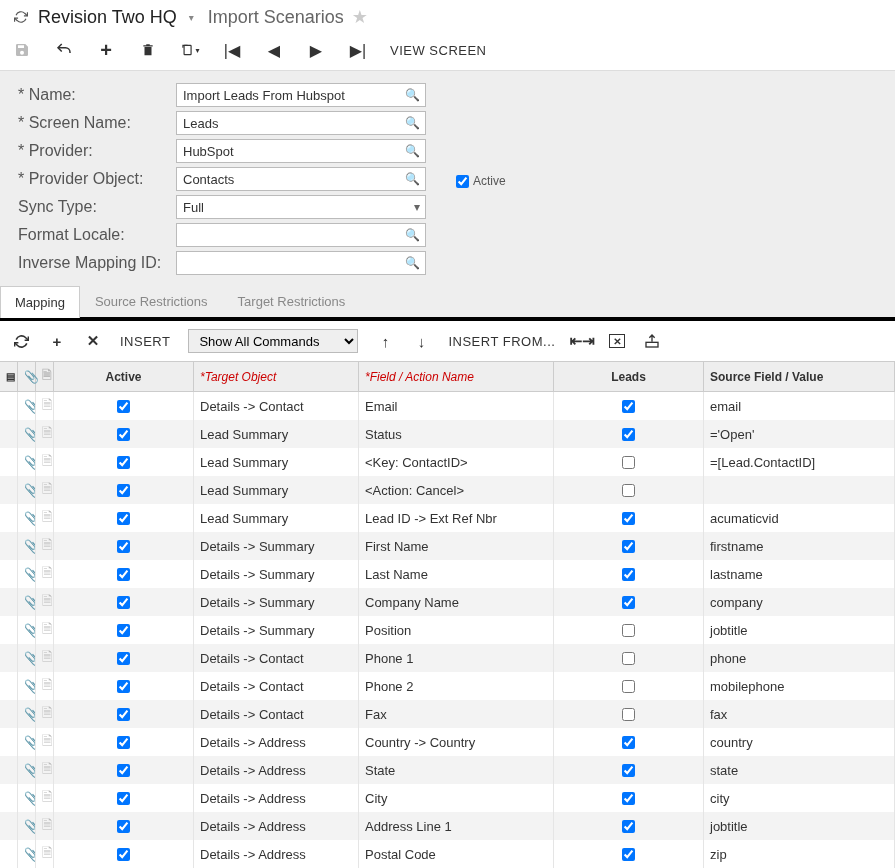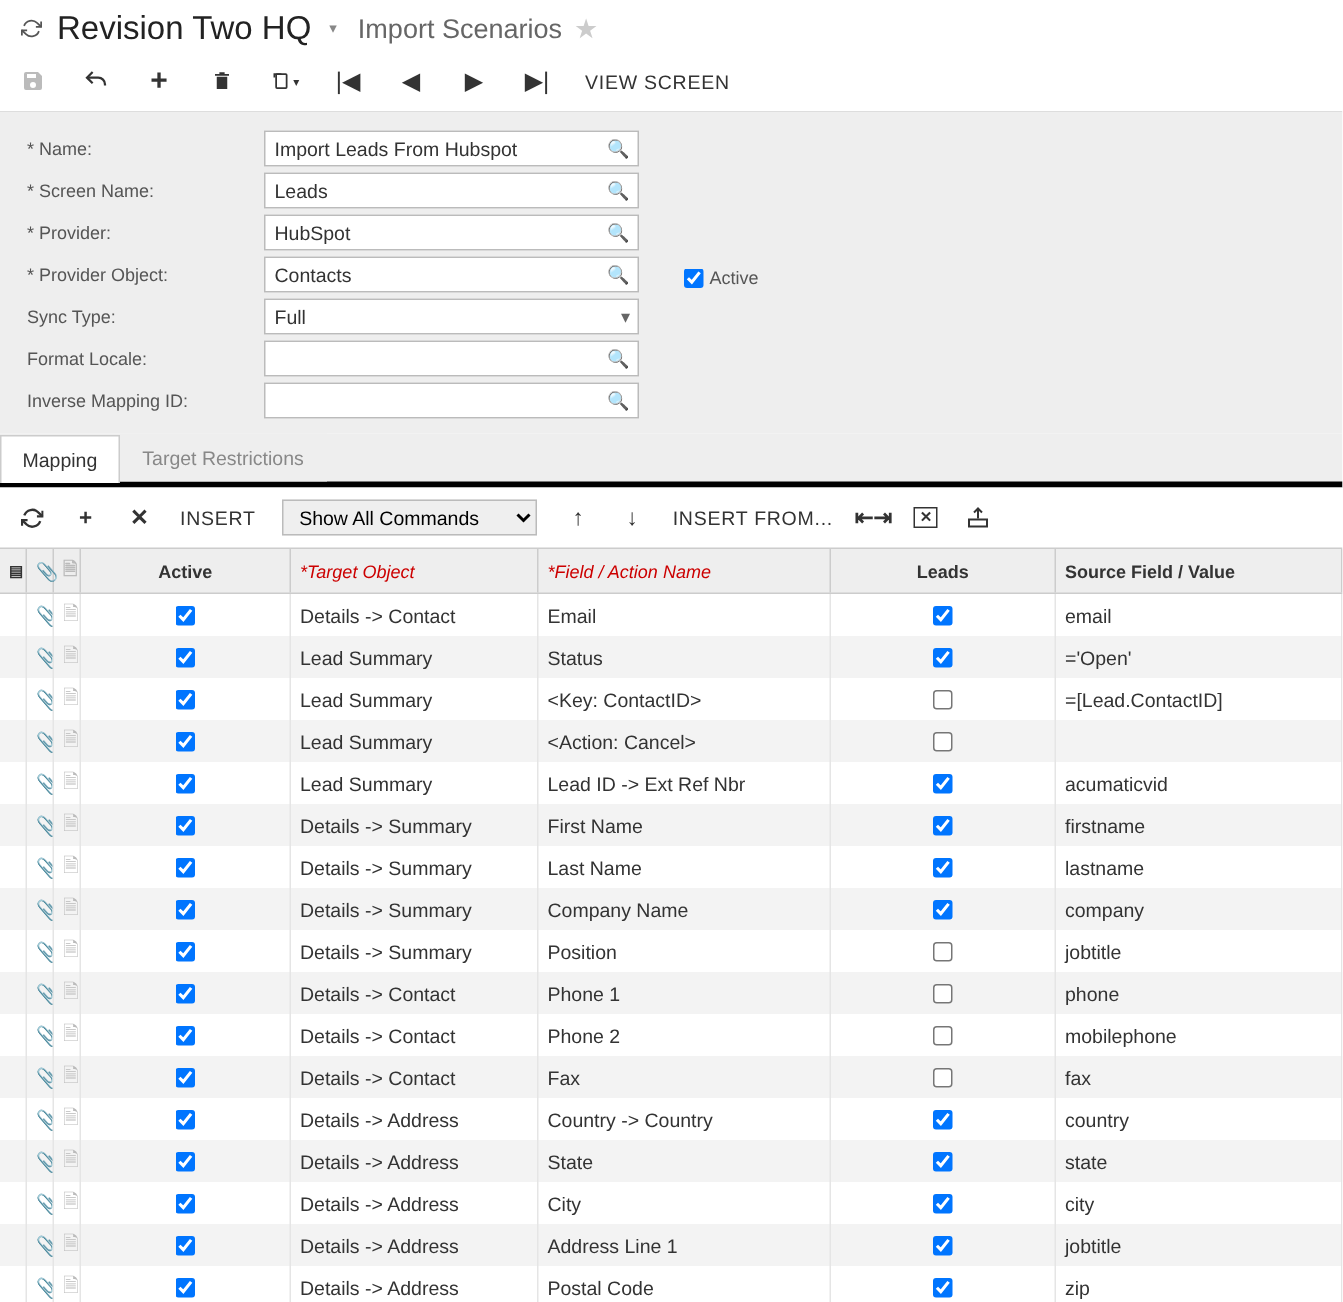--- a/index.html
+++ b/index.html
@@ -1,30 +1,30 @@
 <!DOCTYPE html>
 <html><head>
 <meta charset="utf-8">
 <style>
 * { box-sizing: border-box; margin: 0; padding: 0; }
 body { font-family: Arial, sans-serif; font-size: 13px; color: #333; background: #fff; width: 895px; }
 .header { display: flex; align-items: center; padding: 6px 12px 8px; gap: 8px; }
 .header .icon-btn { width: 18px; height: 18px; display: inline-flex; align-items: center; justify-content: center; color: #555; cursor: pointer; }
-.header .title { font-size: 22px; color: #222; font-weight: 400; }
+.header .title { font-size: 18px; color: #222; font-weight: 400; }
 .header .sub { font-size: 18px; color: #666; margin-left: 2px; }
 .header .dropdown-caret { color: #888; font-size: 10px; margin: 0 4px; }
 .star { color: #ccc; font-size: 18px; }
 
 .toolbar { display: flex; align-items: center; padding: 4px 12px 10px; gap: 22px; border-bottom: 1px solid #ddd; }
 .toolbar .tb-icon { width: 20px; height: 20px; display: inline-flex; align-items: center; justify-content: center; color: #333; cursor: pointer; font-size: 16px; }
 .toolbar .tb-text { font-size: 13px; color: #333; letter-spacing: 0.5px; cursor: pointer; }
 
 .form-area { background: #eee; padding: 12px 16px 10px; display: flex; gap: 30px; }
 .form-left { display: grid; grid-template-columns: 160px 250px; row-gap: 4px; align-items: center; }
-.form-label { font-size: 12px; color: #555; padding-left: 2px; }
+.form-label { font-size: 16px; color: #555; padding-left: 2px; }
 .req::before { content: "* "; color: #555; }
 .input-wrap { position: relative; display: flex; align-items: center; }
 .input-wrap input, .input-wrap select { width: 100%; height: 24px; border: 1px solid #bbb; padding: 0 24px 0 6px; font-size: 13px; background: #fff; color: #333; }
 .input-wrap .search-icon, .input-wrap .drop-icon { position: absolute; right: 6px; color: #666; font-size: 12px; pointer-events: none; }
 .checkbox-row { display: flex; align-items: center; gap: 4px; color: #555; font-size: 12px; margin-top: 4px; }
 
 .tabs { display: flex; border-bottom: 4px solid #000000; background: #eee; }
 .tab { padding: 8px 14px; font-size: 13px; color: #888; border: 1px solid transparent; border-bottom: none; cursor: pointer; background: #eee; }
 .tab.active { background: #fff; color: #333; border-color: #ccc; position: relative; top: 1px; }
 
@@ -141,20 +141,21 @@
       </div>
   </div>
   <div class="checkbox-row">
     <input type="checkbox" checked="" style="">
     <span>Active</span>
   </div>
 </div>
 
 <div class="tabs">
   <div class="tab active">Mapping</div>
+  <div class="tab">Source Restrictions</div>
   <div class="tab">Target Restrictions</div>
 </div>
 
 <div class="grid-toolbar">
   <span class="gtb-icon">
     <svg width="15" height="15" viewBox="0 0 24 24" fill="none" stroke="currentColor" stroke-width="2.5">
         <path d="M23 4v6h-6M1 20v-6h6"></path>
         <path d="M3.51 9a9 9 0 0114.85-3.36L23 10M1 14l4.64 4.36A9 9 0 0020.49 15"></path>
       </svg>
   </span>

